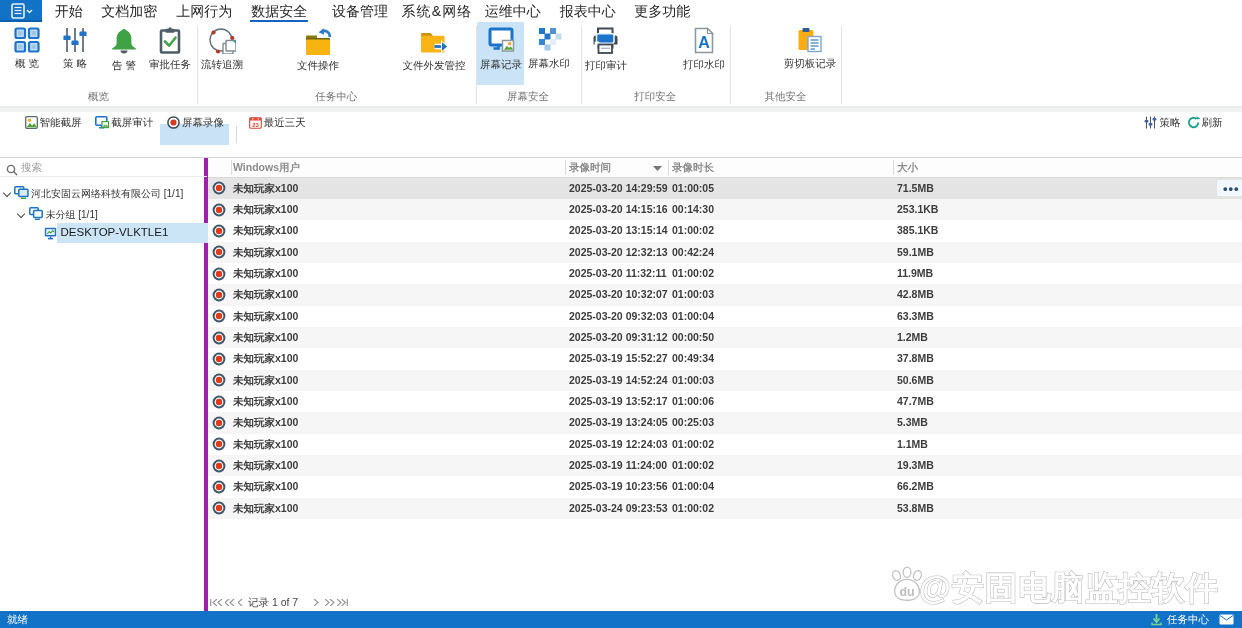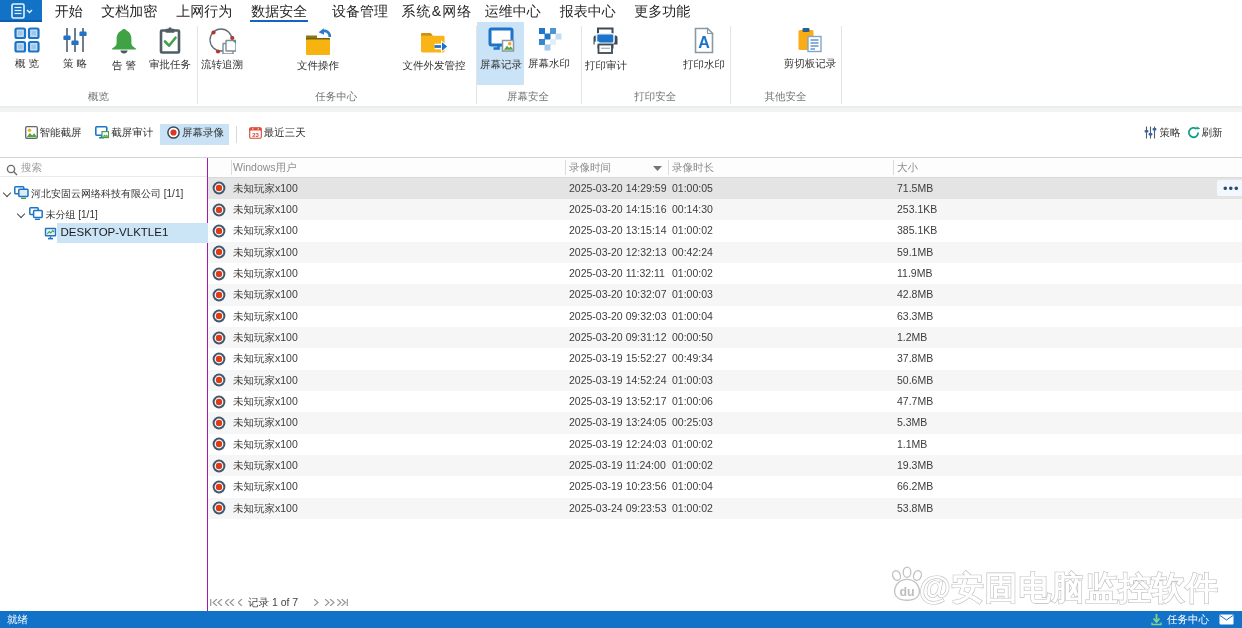--- a/index.html
+++ b/index.html
@@ -14,34 +14,34 @@
 #ribbon{position:absolute;left:0;top:22px;width:1242px;height:84px;background:#fff;}
 .gsep{position:absolute;top:4px;height:78px;width:1px;background:#e3e3e3;}
 .glabel{position:absolute;top:67px;height:14px;line-height:14px;font-size:10.5px;color:#737373;text-align:center;}
 .ritem{position:absolute;top:5px;width:84px;text-align:center;}
 .ritem .ric{display:block;margin:0 auto;}
 .ritem .rlb{display:block;margin-top:4px;font-size:10.5px;color:#333;white-space:nowrap;line-height:12px;}
 #scrhl{position:absolute;left:476.5px;top:0px;width:47px;height:62.5px;background:#cbe3f6;}
 
 #toolrow{position:absolute;left:0;top:106px;width:1242px;height:51px;background:#fff;border-top:2px solid #ebecec;}
 #toolrow::before{content:"";position:absolute;left:0;top:0;width:1242px;height:4px;background:#f2f3f3;}
-.tbtn{position:absolute;top:14px;height:21px;display:flex;align-items:center;font-size:10.5px;color:#333;white-space:nowrap;text-align:right;}
+.tbtn{position:absolute;top:4px;height:21px;display:flex;align-items:center;font-size:10.5px;color:#333;white-space:nowrap;text-align:right;}
 .tbtn svg{margin-right:2px;}
 #tbsel{position:absolute;left:159.8px;top:15.5px;width:69.5px;height:21px;background:#c9e2f5;}
 .tsep{position:absolute;left:235.5px;top:17.5px;width:1px;height:17px;background:#d8d8d8;}
 
 #content{position:absolute;left:0;top:157px;width:1242px;height:453px;background:#fff;border-top:1px solid #d4d4d4;}
-#leftpane{position:absolute;left:0;top:0;width:208px;height:453px;border-right:1px solid #a21caf;background:#fff;}
+#leftpane{position:absolute;left:0;top:0;width:208px;height:453px;border-right:4px solid #a21caf;background:#fff;}
 #searchrow{position:absolute;left:0;top:0;width:207px;height:19px;border-bottom:1px solid #ebebeb;}
 #searchrow .ph{position:absolute;left:21px;top:3px;font-size:10.5px;color:#9b9b9b;}
 .titem{position:absolute;height:20px;font-size:10px;color:#333;white-space:nowrap;}
 .chev{display:inline-block;width:6px;height:6px;border-left:1.4px solid #4a4a4a;border-bottom:1.4px solid #4a4a4a;transform:rotate(-45deg);}
 #treesel{position:absolute;left:57px;top:65px;width:151px;height:20px;background:#cbe4f6;}
 
-#table{position:absolute;left:208px;top:0;width:1034px;height:453px;}
+#table{position:absolute;left:208px;top:0;width:1034px;height:453px;font-weight:bold;}
 #thead{position:absolute;left:0;top:0;width:1034px;height:20px;border-bottom:1px solid #d9d9d9;background:#fdfdfd;}
 .hcell{position:absolute;top:0;height:19px;line-height:19.5px;font-size:10.5px;color:#8c8c8c;}
 .hsep{position:absolute;top:2px;width:1px;height:15px;background:#dcdcdc;}
 .trow{position:absolute;left:0;width:1034px;height:21.32px;}
 .trow.alt{background:#f6f6f6;}
 .trow.sel{background:#e4e4e4;}
 .trow .cell{position:absolute;top:0;height:21.32px;line-height:21.32px;font-size:10.5px;color:#3c3c3c;white-space:nowrap;}
 .recicon{position:absolute;left:4px;top:3.7px;}
 
 #pager{position:absolute;left:208px;top:595px;width:1034px;height:16px;font-size:10.5px;color:#555;}

